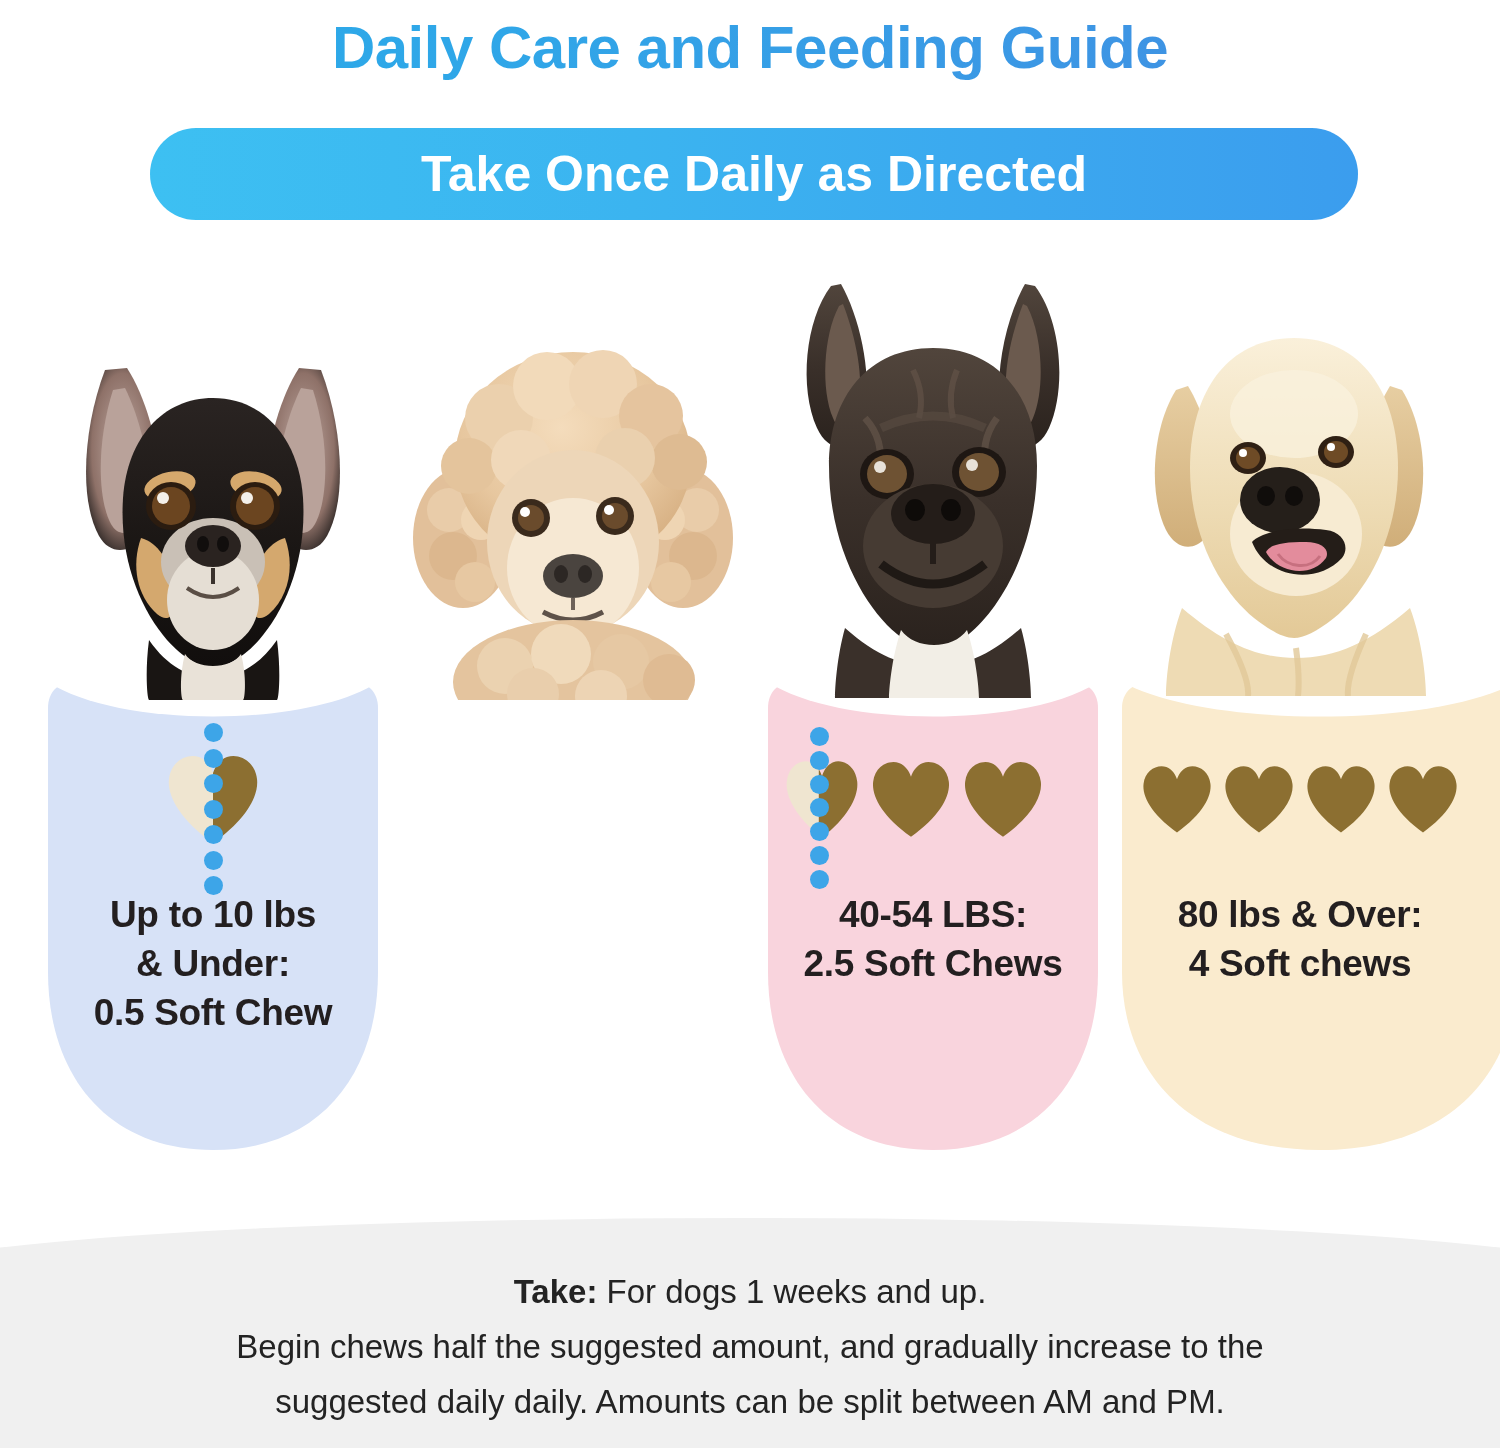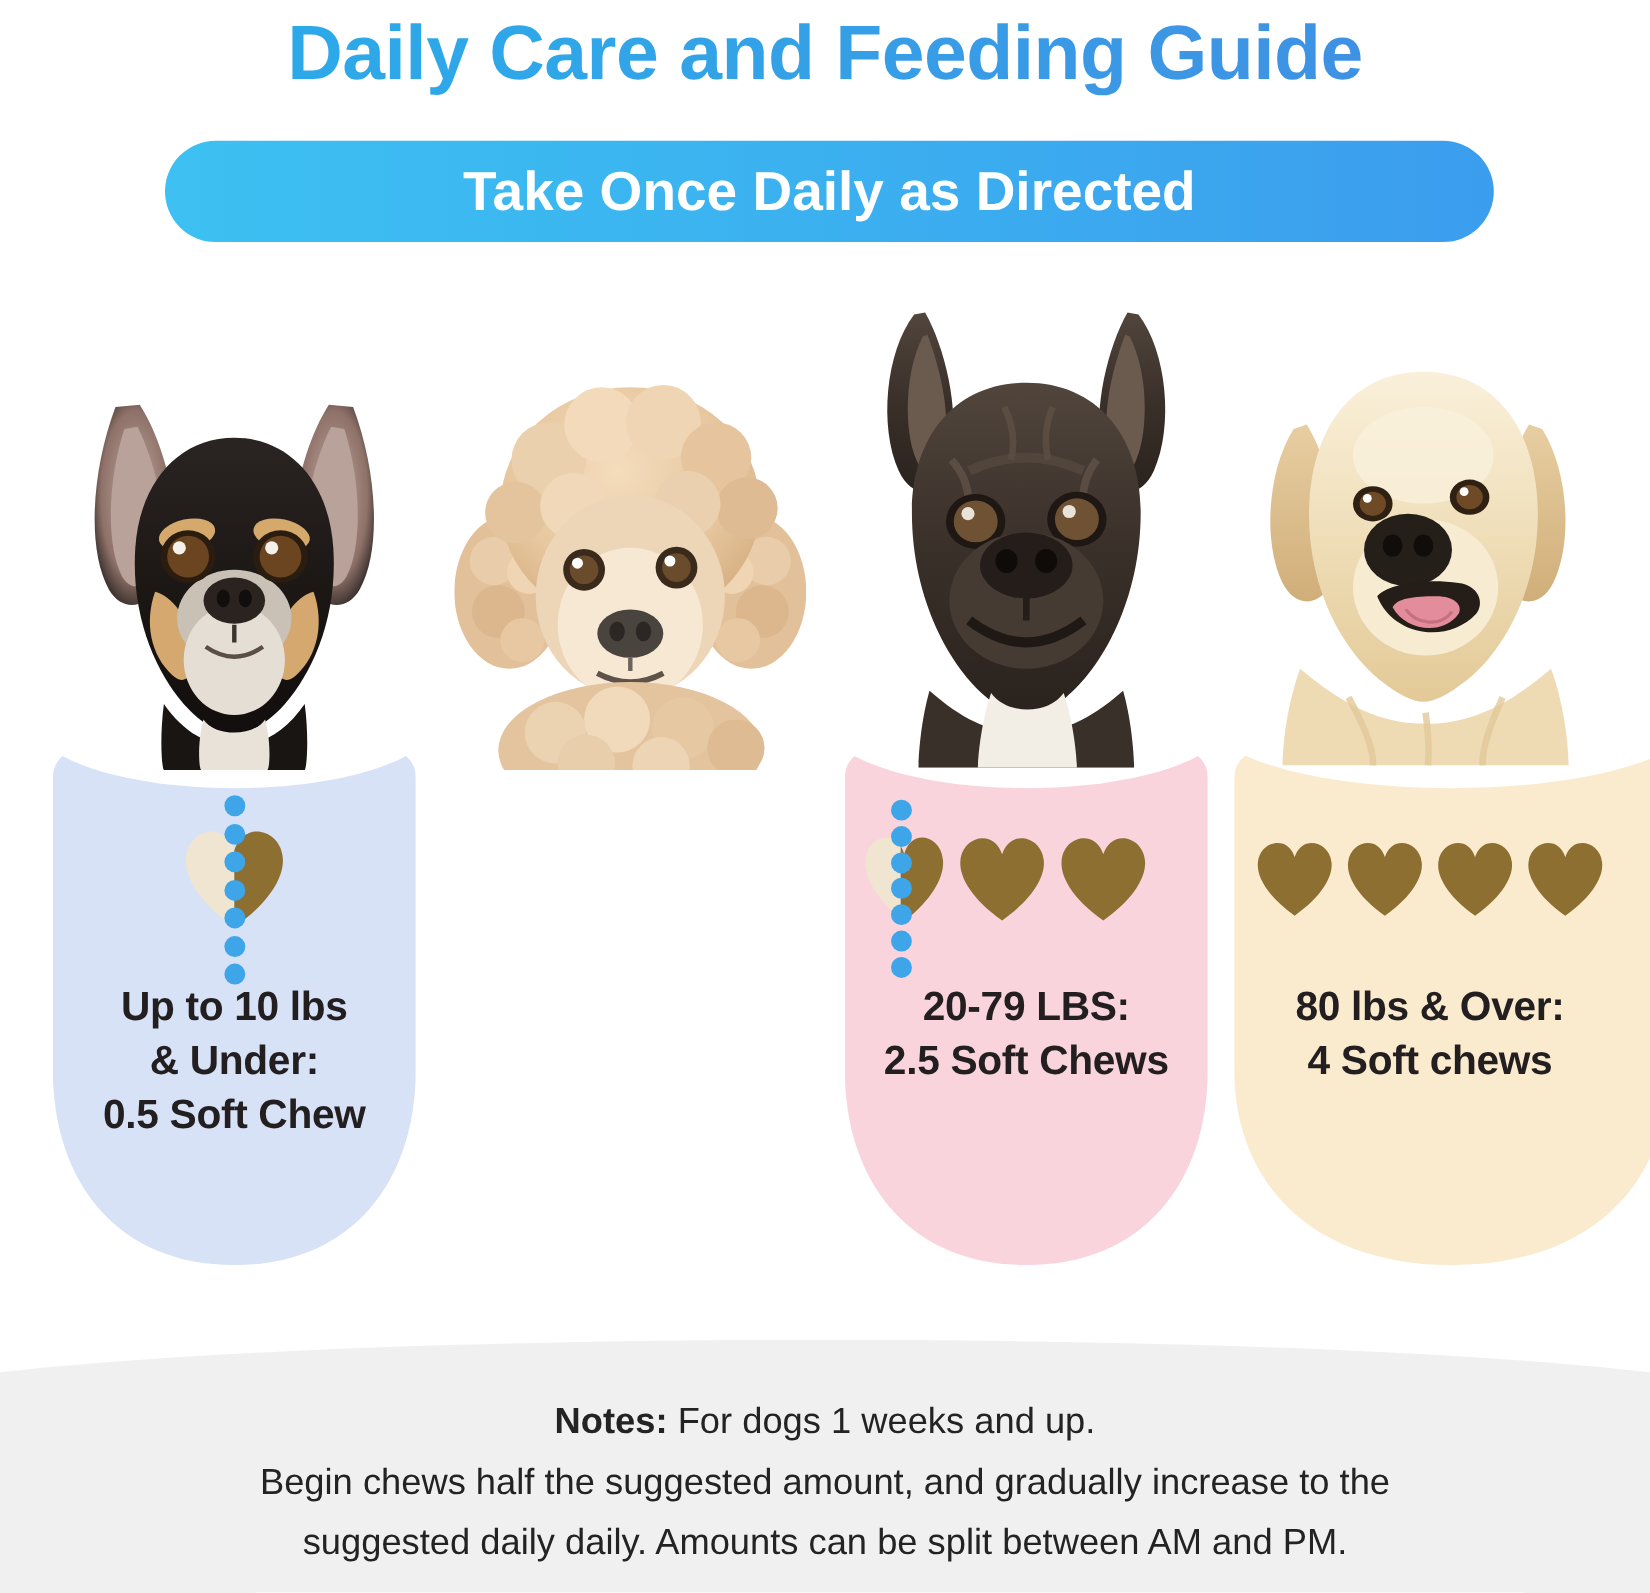--- a/index.html
+++ b/index.html
@@ -11,21 +11,21 @@
     position:relative;
   }
 
   
   #header{
     position:absolute;left:0;top:0;width:1500px;height:236px;
   }
   #main-title{
     position:absolute;left:0;top:2px;width:1500px;
     text-align:center;
-    font-size:70px;
+    font-size:60px;
     font-weight:700;
     letter-spacing:-0.5px;
     line-height:92px;
     background:linear-gradient(90deg,#29ABE8 0%,#30A6E8 35%,#3D95E4 75%,#4189E0 100%);
     -webkit-background-clip:text;
     background-clip:text;
     color:transparent;
     -webkit-text-fill-color:transparent;
     white-space:nowrap;
     font-stretch:condensed;
@@ -383,21 +383,21 @@
           <svg viewBox="0 0 100 96" xmlns="http://www.w3.org/2000/svg">
             <path d="M50 92 C16 68 4 44 6 28 C8 10 24 2 36 6 C44 9 48 16 50 22 C52 16 56 9 64 6 C76 2 92 10 94 28 C96 44 84 68 50 92 Z" fill="#8C6F31"></path>
           </svg>
         </div>
         <div class="chew small">
           <svg viewBox="0 0 100 96" xmlns="http://www.w3.org/2000/svg">
             <path d="M50 92 C16 68 4 44 6 28 C8 10 24 2 36 6 C44 9 48 16 50 22 C52 16 56 9 64 6 C76 2 92 10 94 28 C96 44 84 68 50 92 Z" fill="#8C6F31"></path>
           </svg>
         </div>
       </div>
-      <div class="card-label">20-79 LBS:
+      <div class="card-label">40-54 LBS:
 2.5 Soft Chews</div>
     </div>
   </div>
 
   <div class="card-wrap c3" style="width:356px;">
     <div class="dog-photo" style="top:-14px;height:410px;width:340px;">
       <svg viewBox="0 0 340 410" xmlns="http://www.w3.org/2000/svg">
         <defs>
           <linearGradient id="goldCoat" x1="0" y1="0" x2="0" y2="1">
             <stop offset="0%" stop-color="#FAF0DA"></stop>
@@ -472,17 +472,17 @@
       <div class="card-label" style="width:344px;left:6px;">80 lbs &amp; Over:
 4 Soft chews</div>
     </div>
   </div>
 
 </div>
 
 <div id="notes-section">
   <div id="notes-arc"></div>
   <div id="notes-text">
-    <div><span id="notes-label">Notes:</span><span> For dogs 1 weeks and up.</span></div>
+    <div><span id="notes-label">Take:</span><span> For dogs 1 weeks and up.</span></div>
     <div>Begin chews half the suggested amount, and gradually increase to the</div>
     <div>suggested daily daily. Amounts can be split between AM and PM.</div>
   </div>
 </div>
 
 </body></html>

